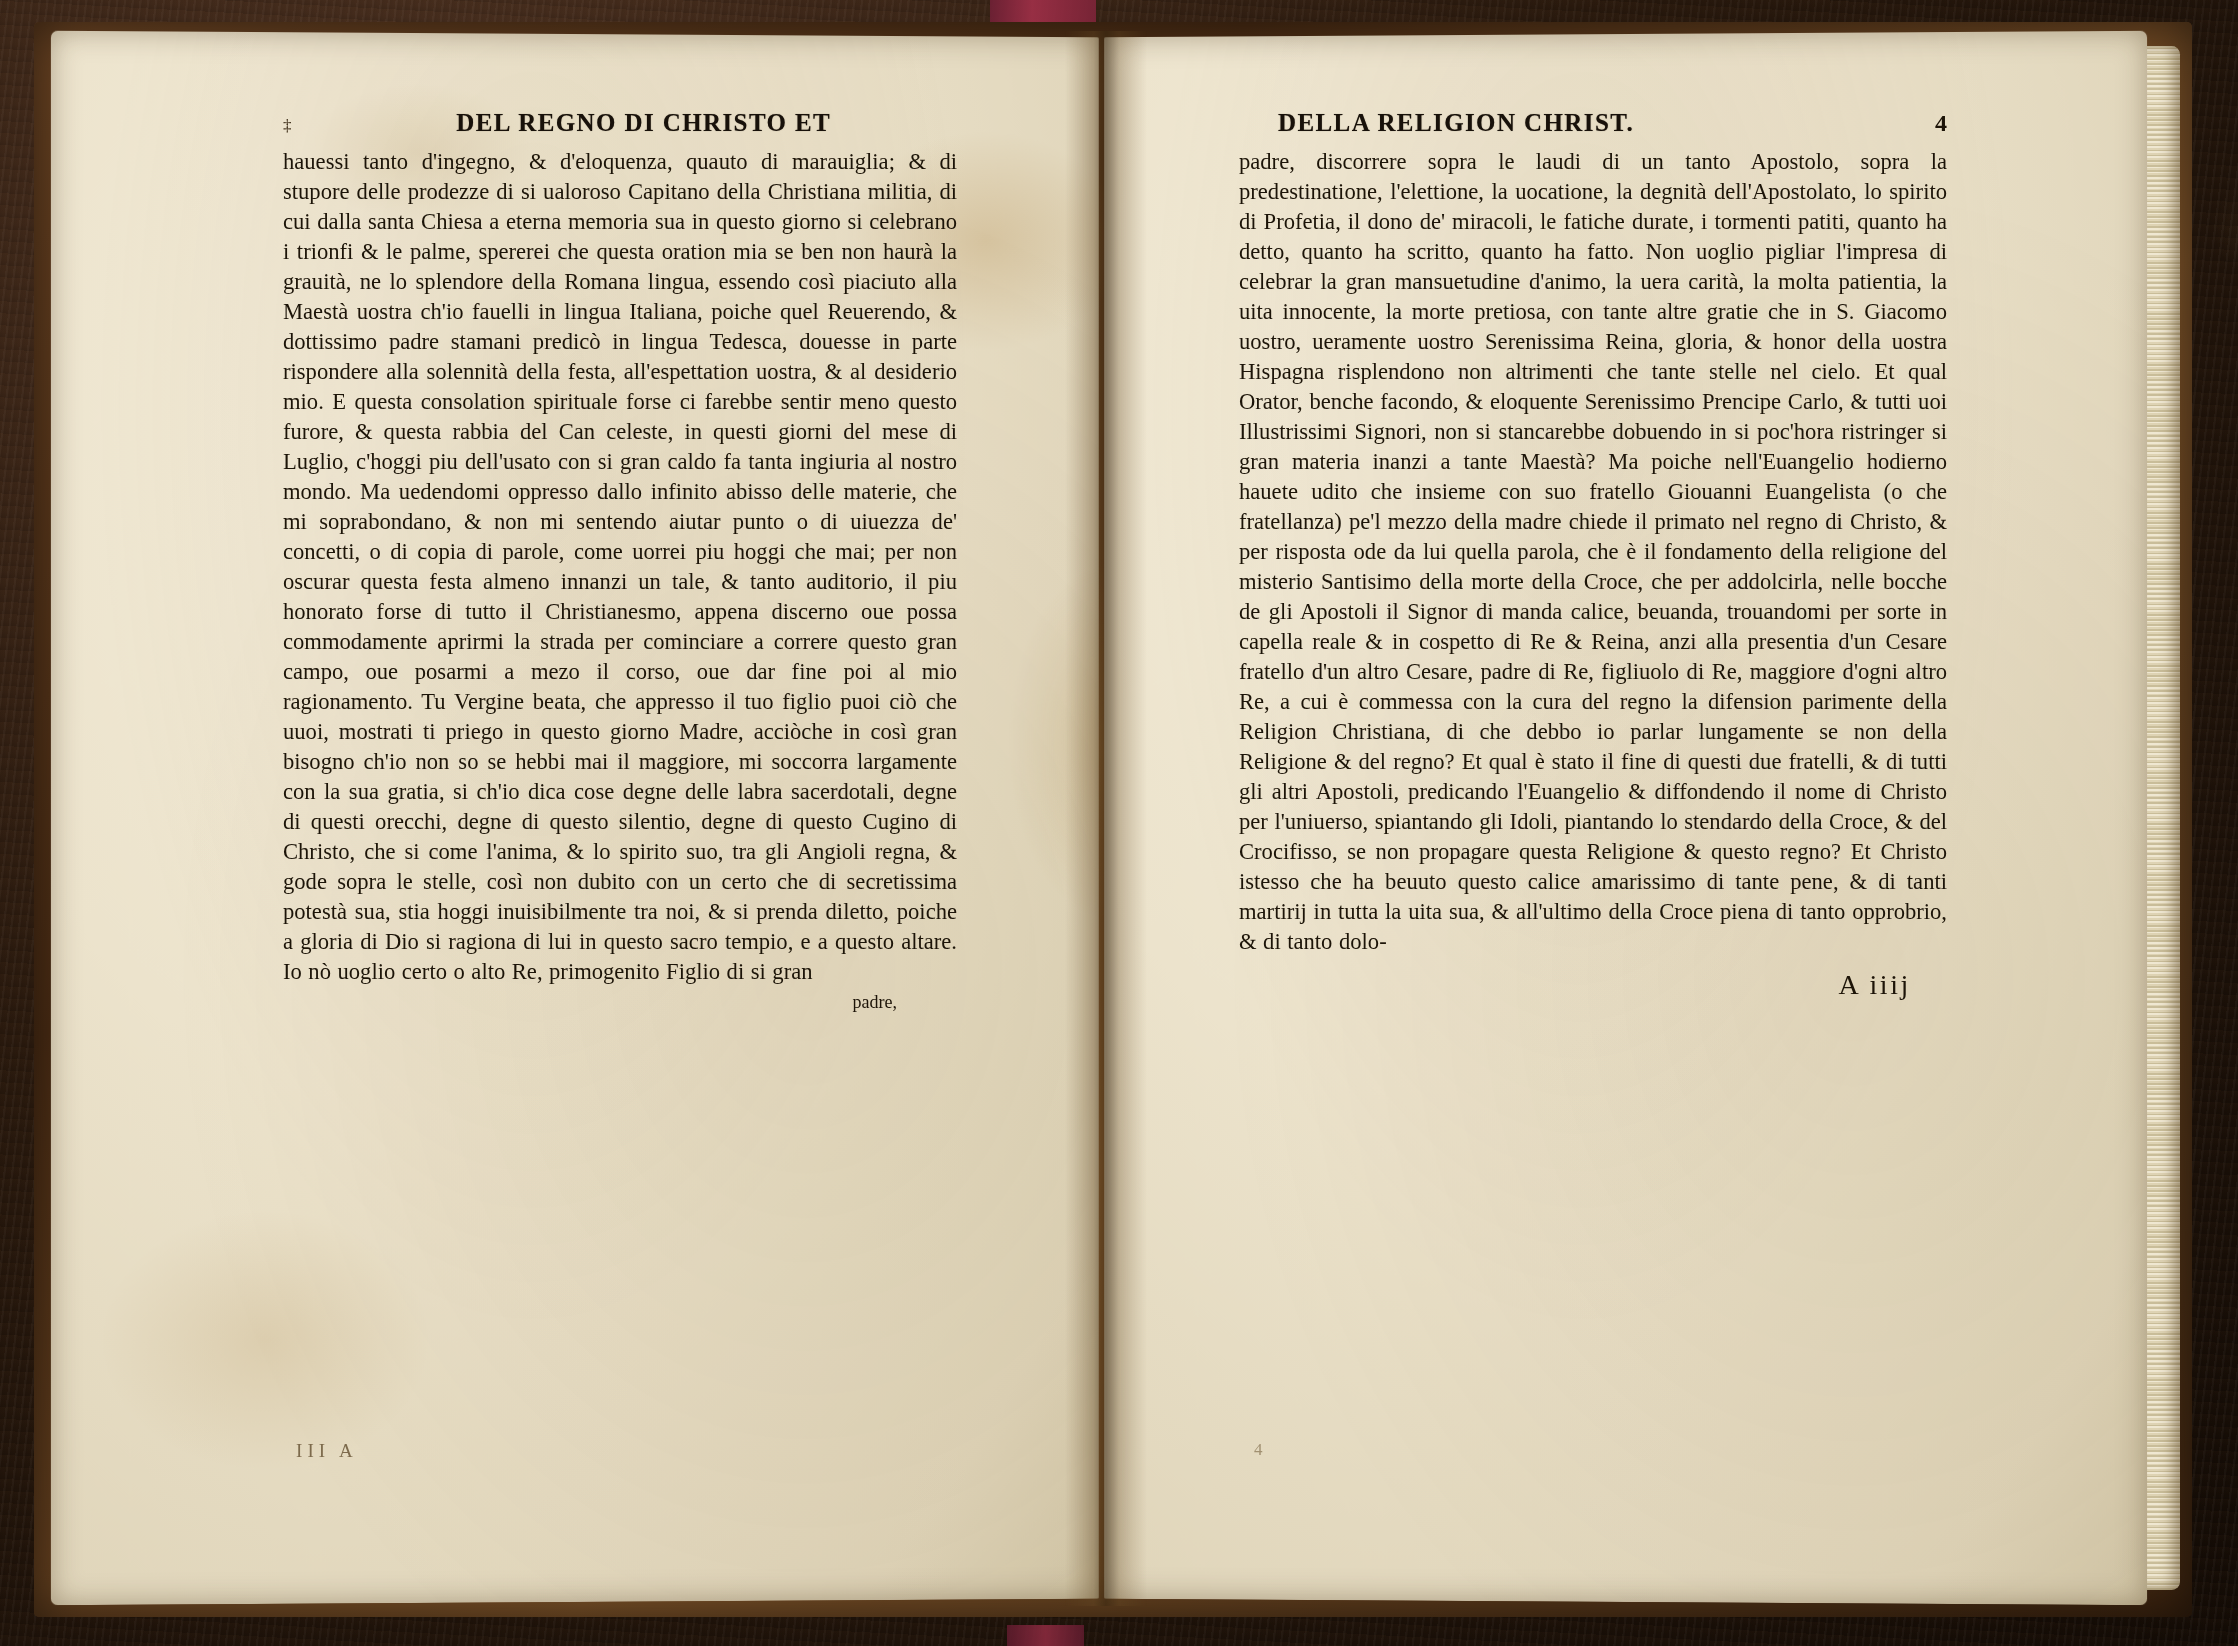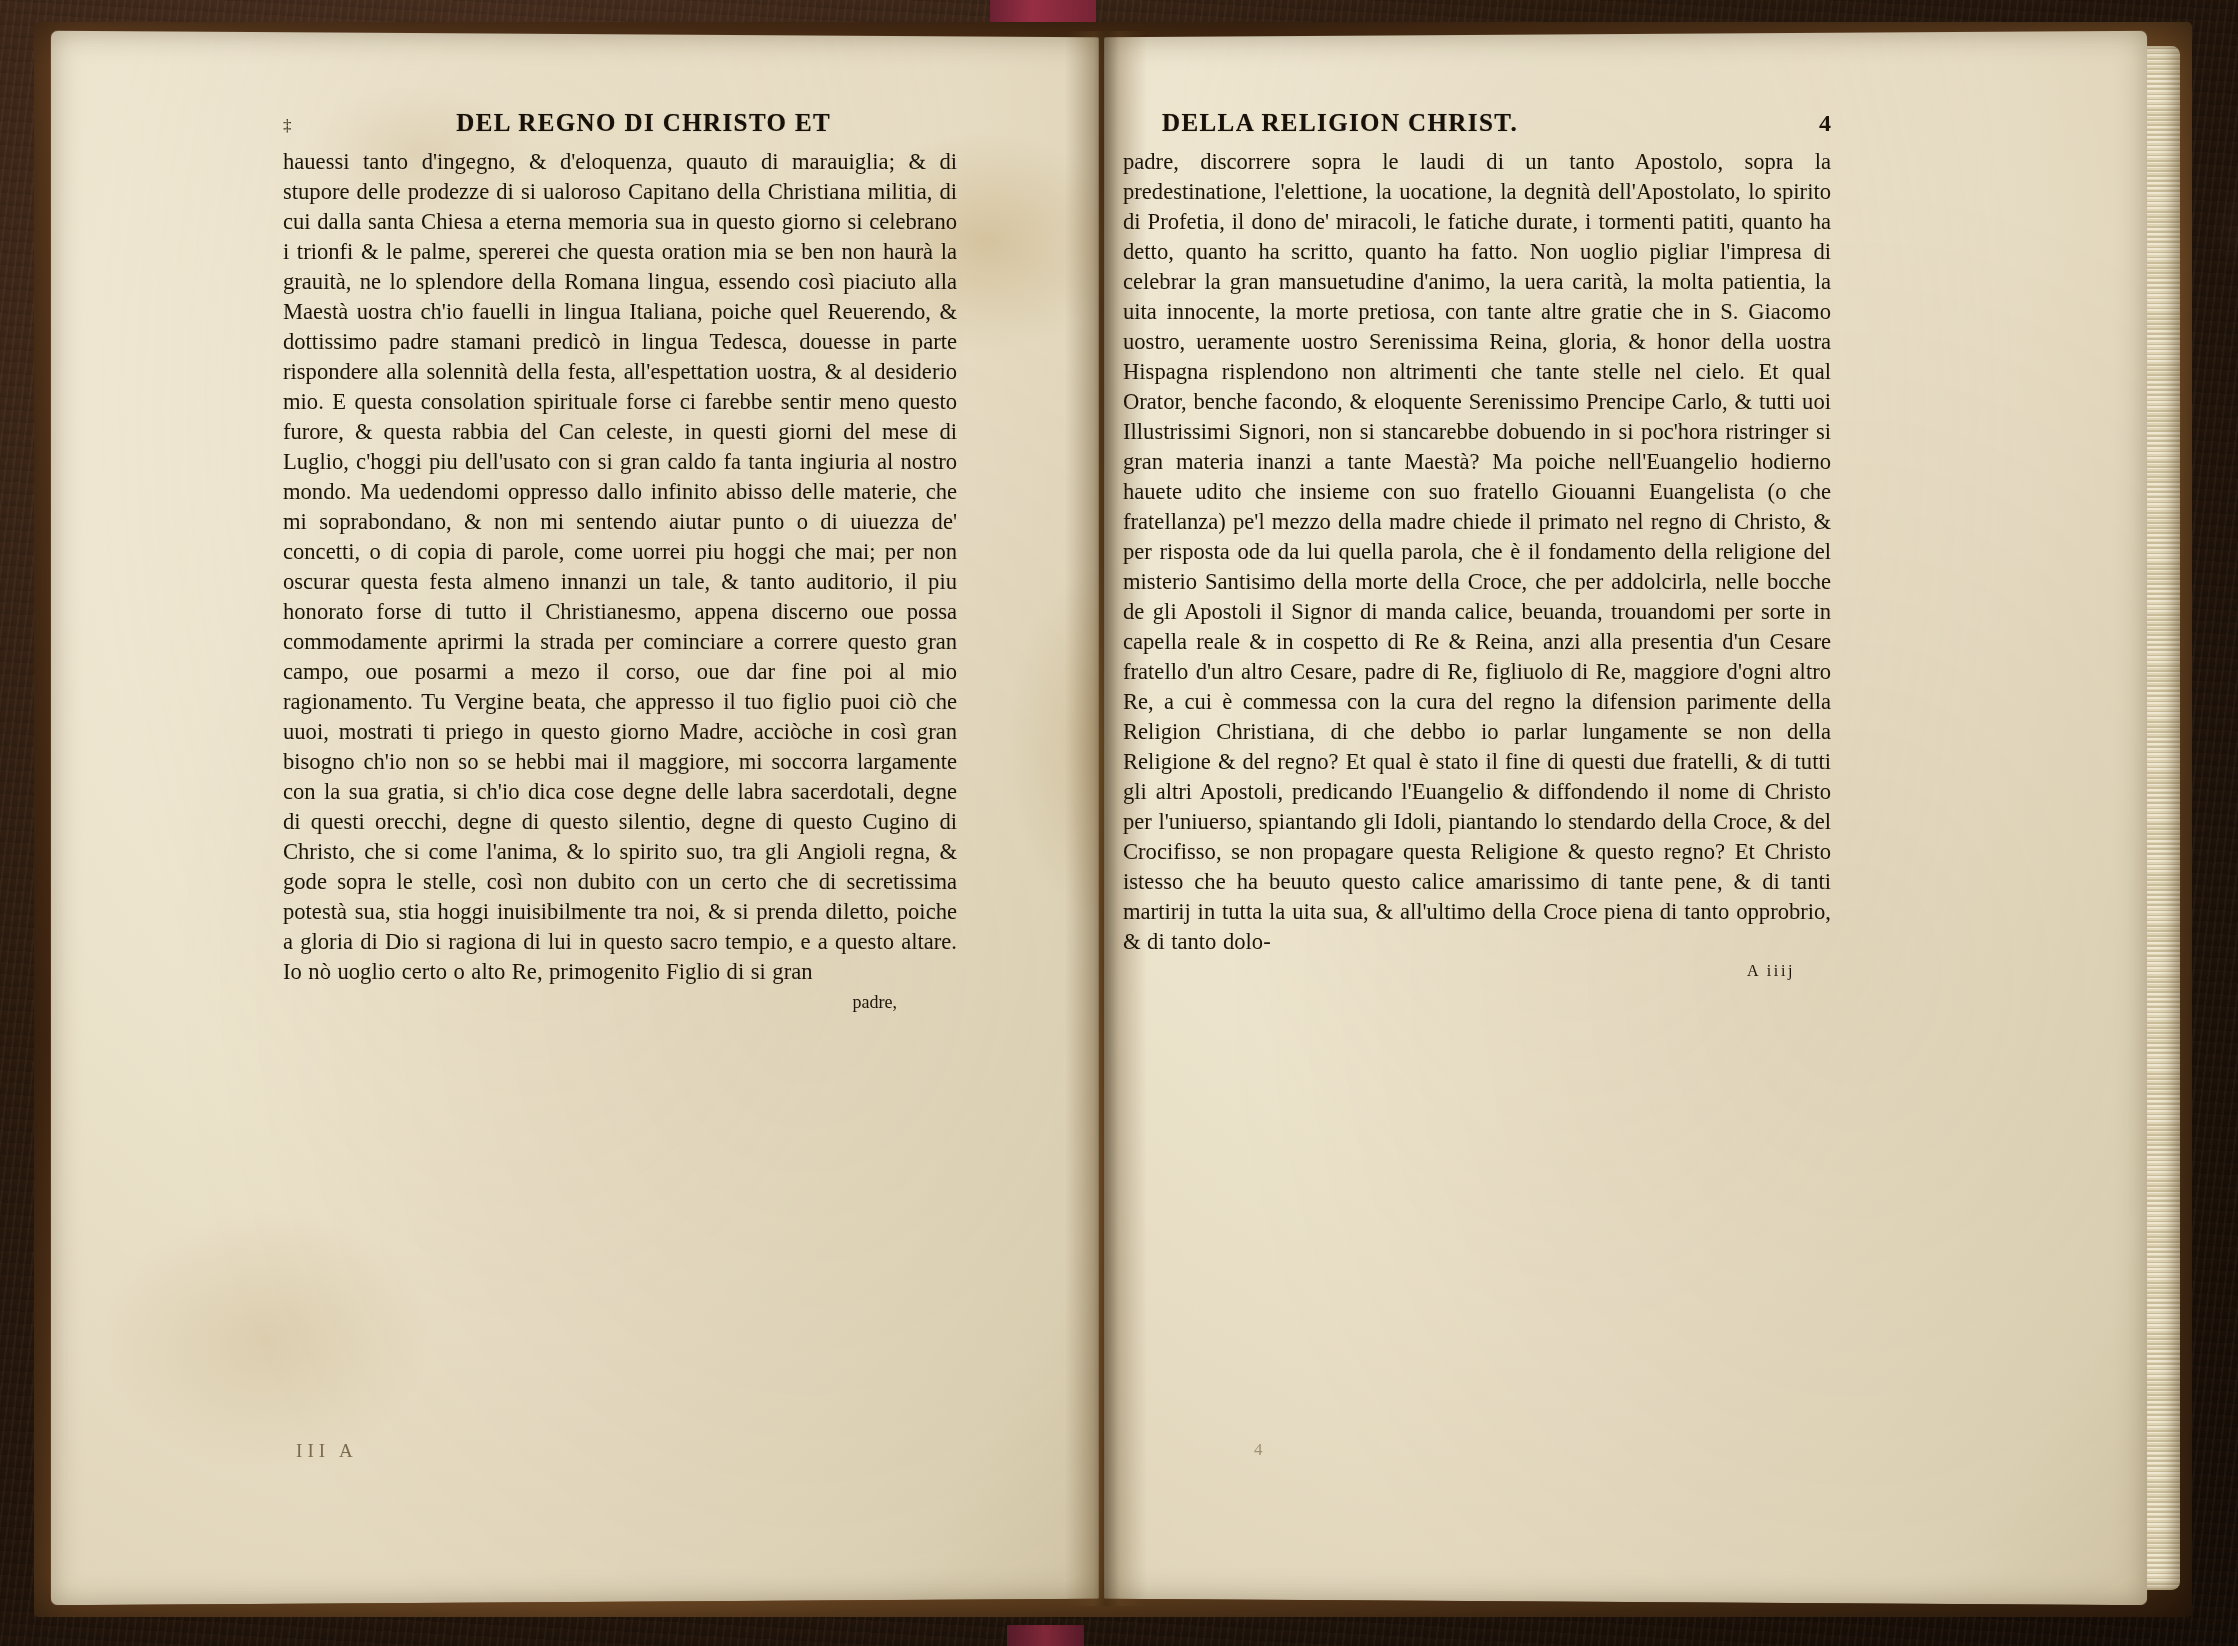--- a/index.html
+++ b/index.html
@@ -141,21 +141,21 @@
   .s5 { left: 1109px; top: 119px; width: 256px; height: 154px; background: radial-gradient(ellipse, rgba(176,140,82,.18), rgba(176,140,82,0) 72%); }
   .s6 { left: 256px; top: 51px; width: 222px; height: 137px; background: radial-gradient(ellipse, rgba(176,142,84,.16), rgba(176,142,84,0) 72%); }
 
   
   .text-col {
     position: absolute;
     color: #1d1408;
     font-family: "Liberation Serif", serif;
   }
   .text-col.left  { left: 283px; top: 109px;  width: 674px; }
-  .text-col.right { left: 1123px; top: 109px; width: 708px; }
+  .text-col.right { left: 1239px; top: 109px; width: 708px; }
 
   .running-head {
     font-size: 25px;
     letter-spacing: 1.4px;
     font-weight: 600;
     white-space: nowrap;
     color: #18110a;
     text-shadow: 0 0 0.9px rgba(40,28,12,.5);
     margin-left: 39px;
   }
@@ -184,23 +184,23 @@
   }
   .body-text p { margin: 0; }
 
   .catchword {
     margin-top: 5.1px;
     text-align: right;
     font-size: 18px;
     padding-right: 60px;
   }
   .signature {
-    margin-top: 5px;
+    margin-top: 12px;
     text-align: right;
-    font-size: 16px;
+    font-size: 28px;
     letter-spacing: 2.6px;
     padding-right: 36px;
   }
   .sig-left {
     position: absolute;
     left: 296px;
     top: 1440px;
     font-size: 19px;
     color: #5a4526;
     letter-spacing: 5.1px;

